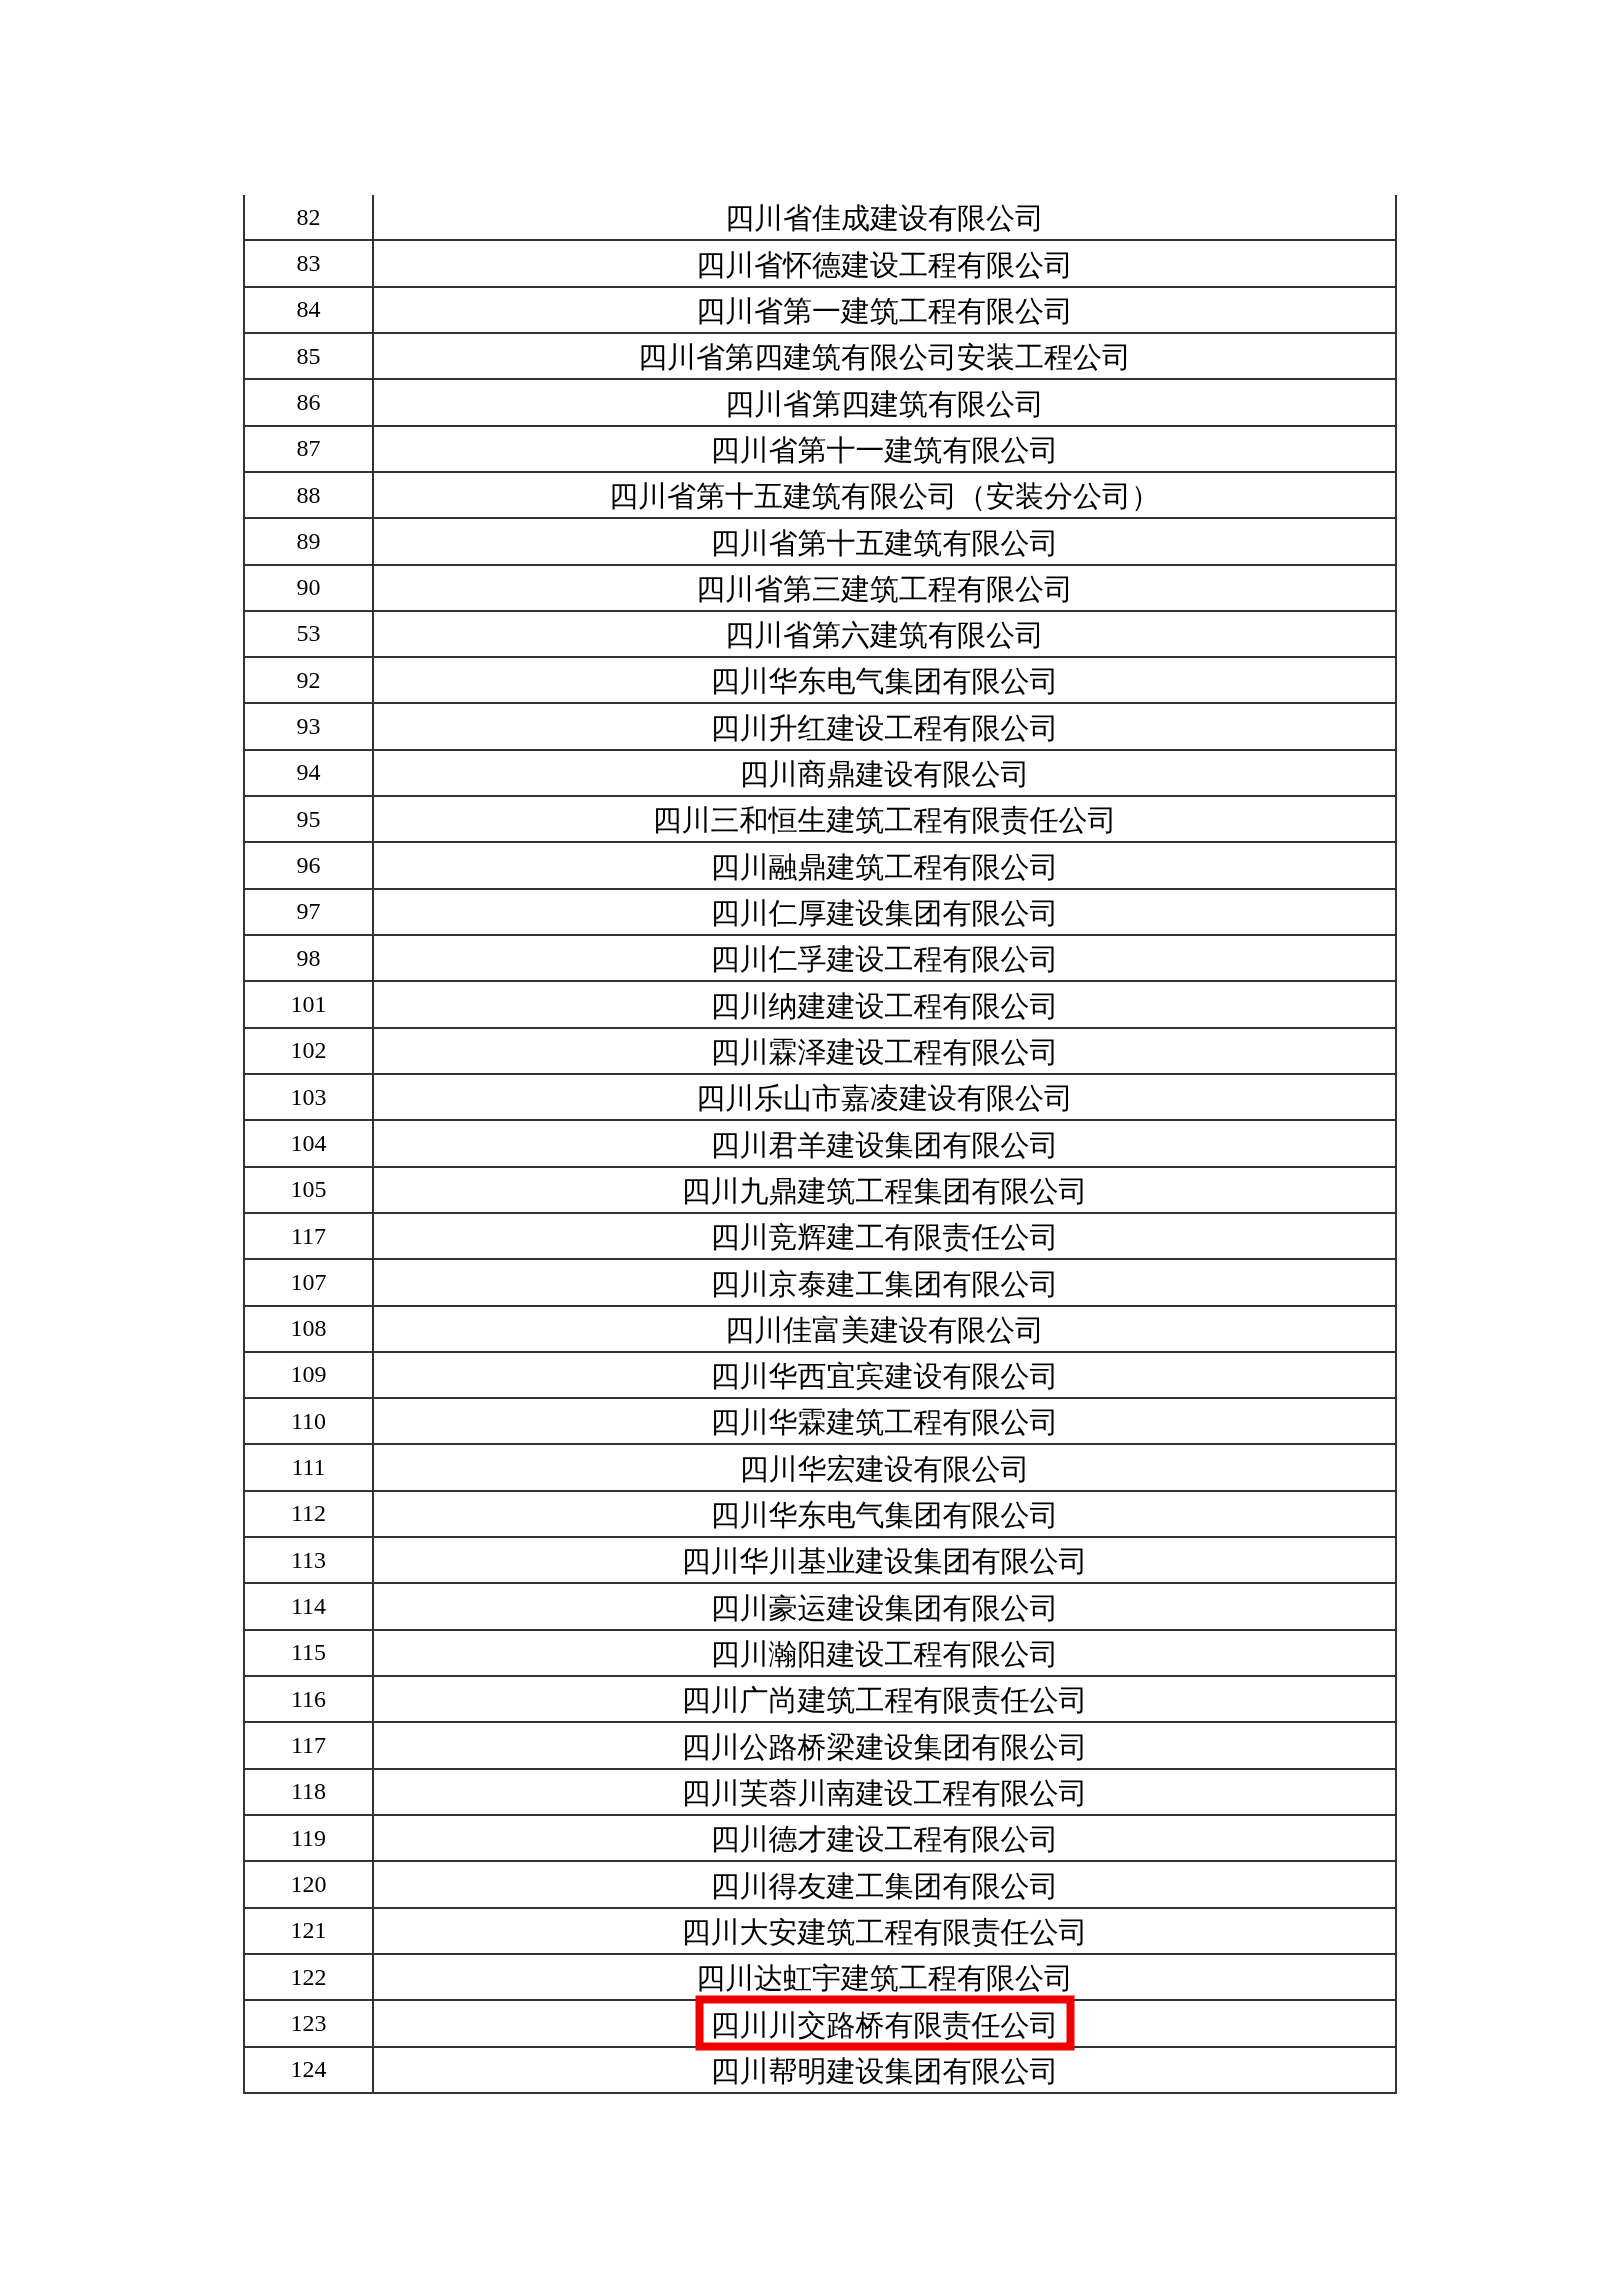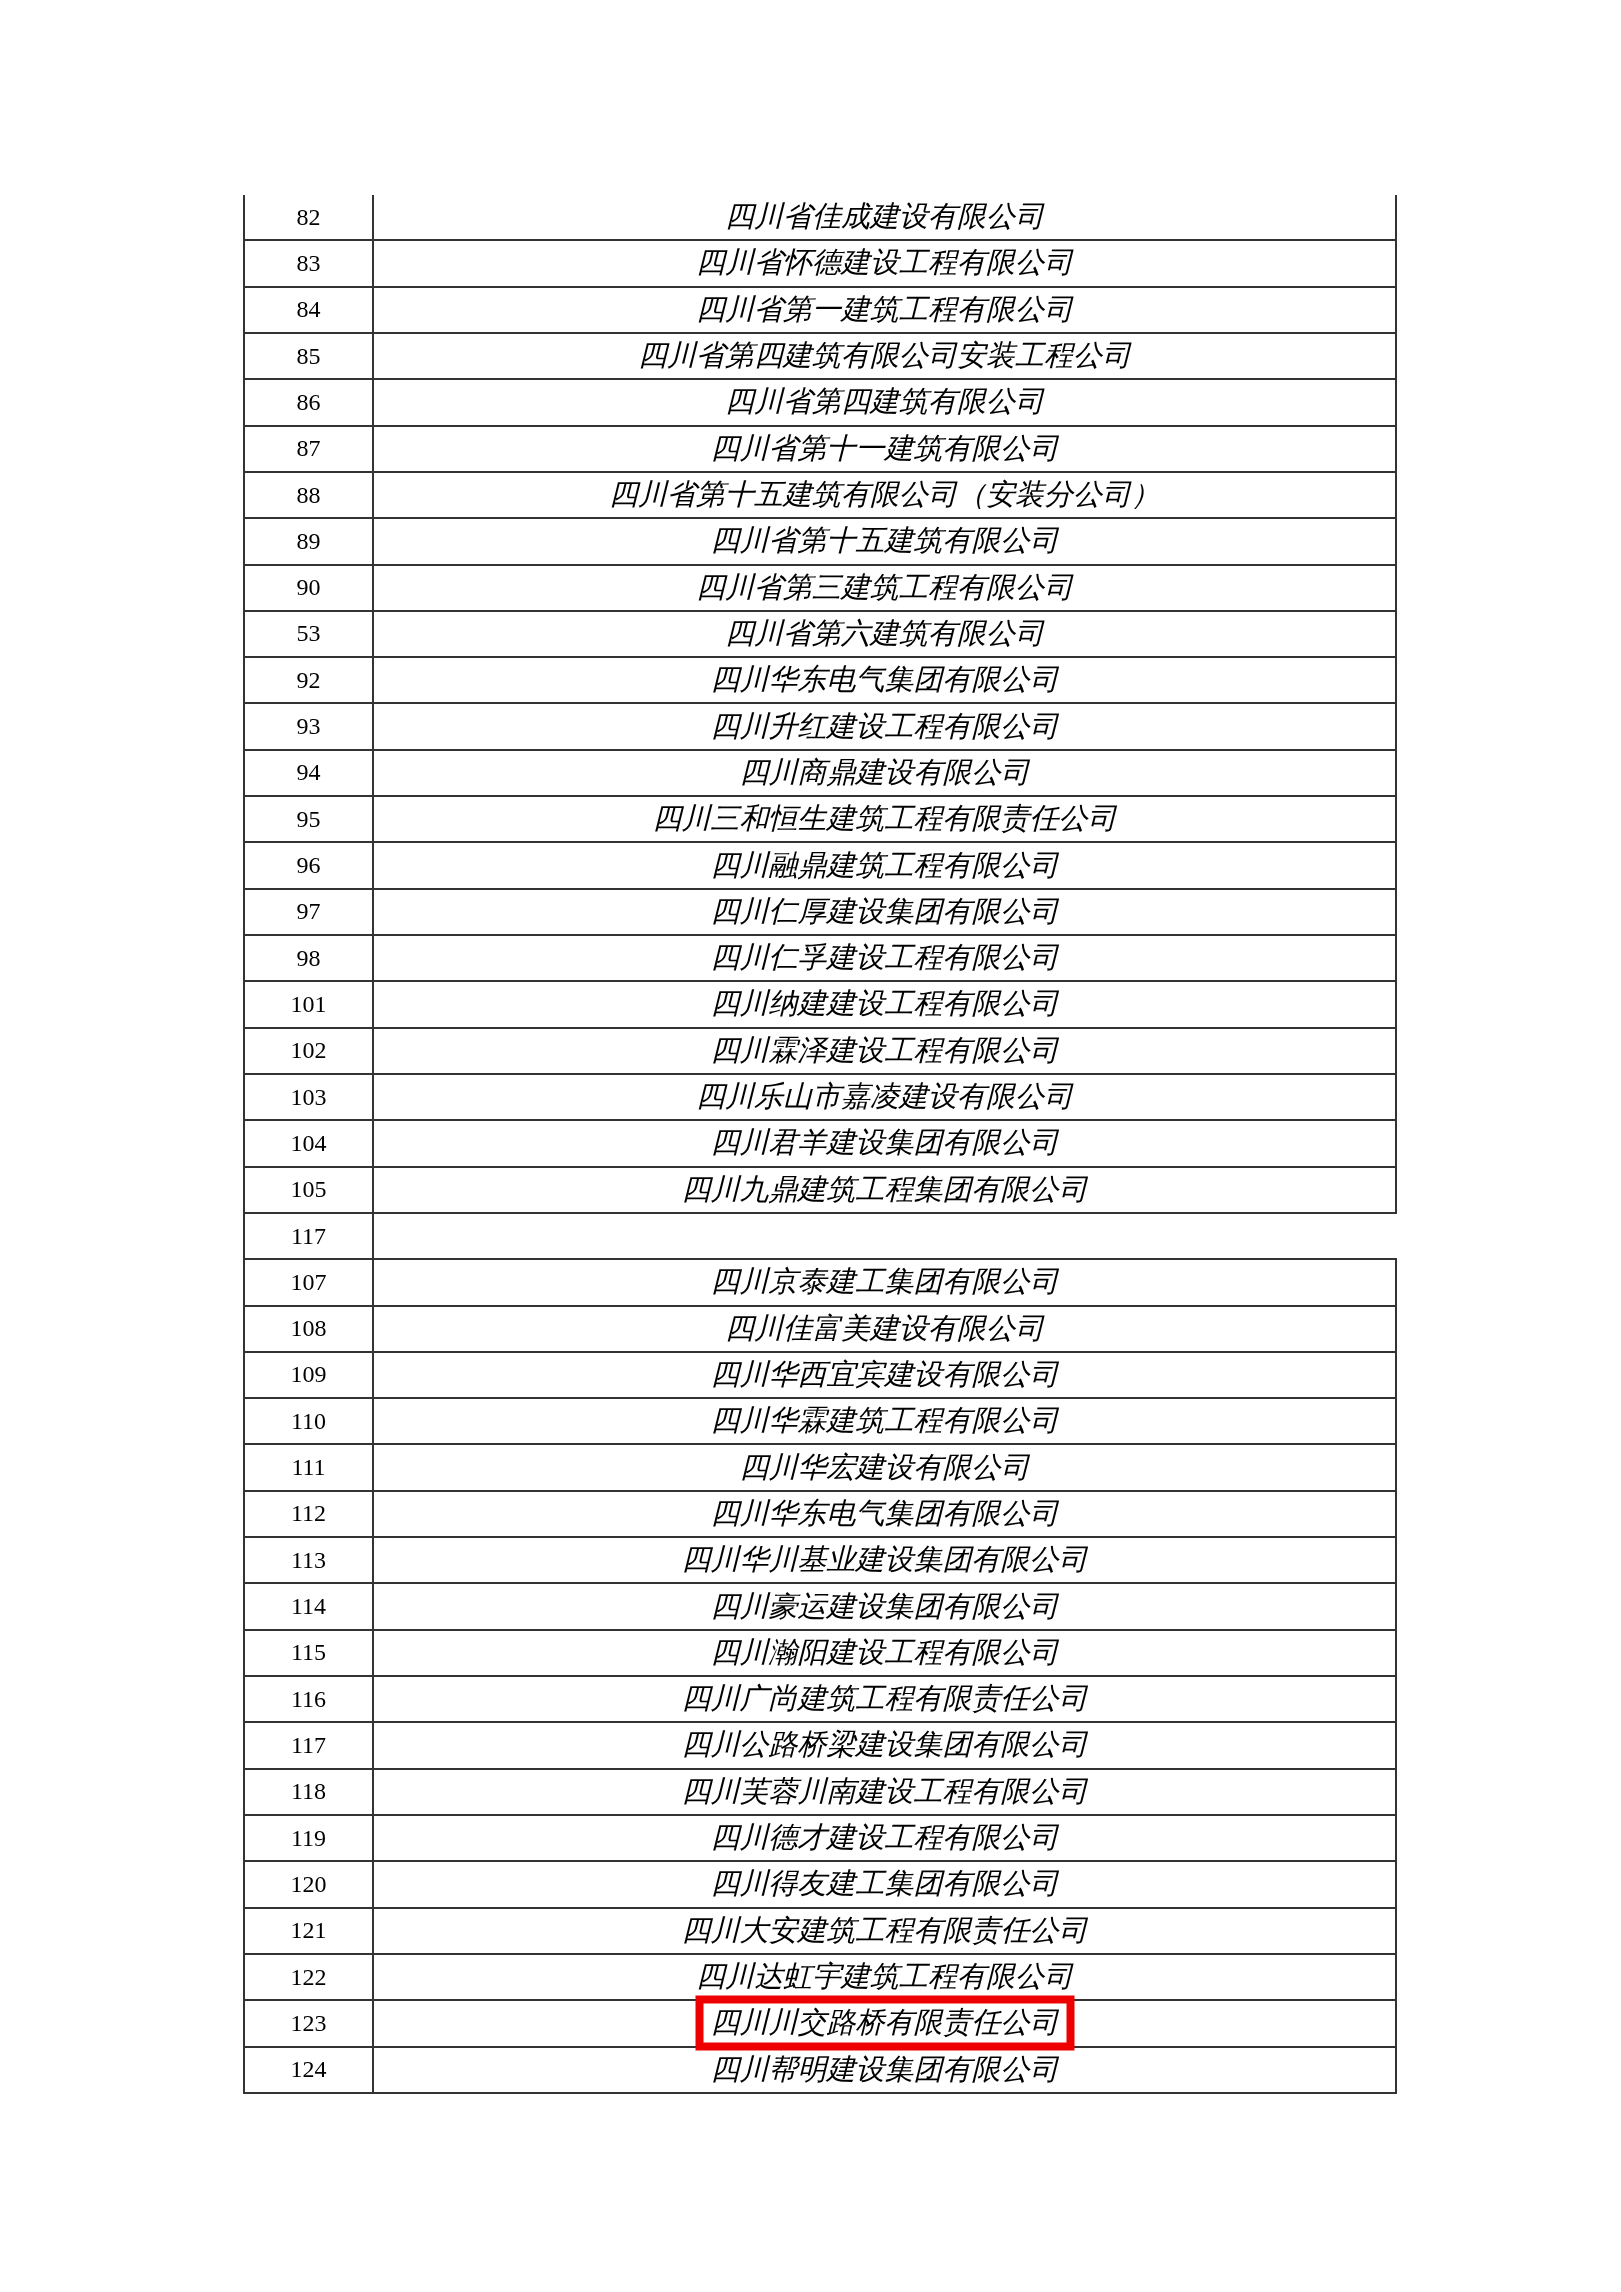--- a/index.html
+++ b/index.html
@@ -45,24 +45,23 @@
     align-items: center;
     justify-content: center;
     font-size: 24px;
   }
   .cell-name {
     flex: 1 1 auto;
     box-sizing: border-box;
     border-right: 2px solid #333333;
     position: relative;
     display: flex;
-    align-items: center;
+    align-items: flex-end;
     justify-content: center;
     font-size: 29px;
-    font-style: italic;
   }
   .name-text {
     position: relative;
     z-index: 3;
     white-space: nowrap;
   }
   .hl-box {
     display: none;
     position: absolute;
     left: 50%;
@@ -233,20 +232,24 @@
   </div>
       <div class="row">
     <div class="cell-num">105</div>
     <div class="cell-name">
 
       <span class="name-text">四川九鼎建筑工程集团有限公司</span>
     </div>
   </div>
       <div class="row">
     <div class="cell-num">117</div>
+    <div class="cell-name">
+
+      <span class="name-text">四川竞辉建工有限责任公司</span>
+    </div>
   </div>
       <div class="row">
     <div class="cell-num">107</div>
     <div class="cell-name">
 
       <span class="name-text">四川京泰建工集团有限公司</span>
     </div>
   </div>
       <div class="row">
     <div class="cell-num">108</div>

